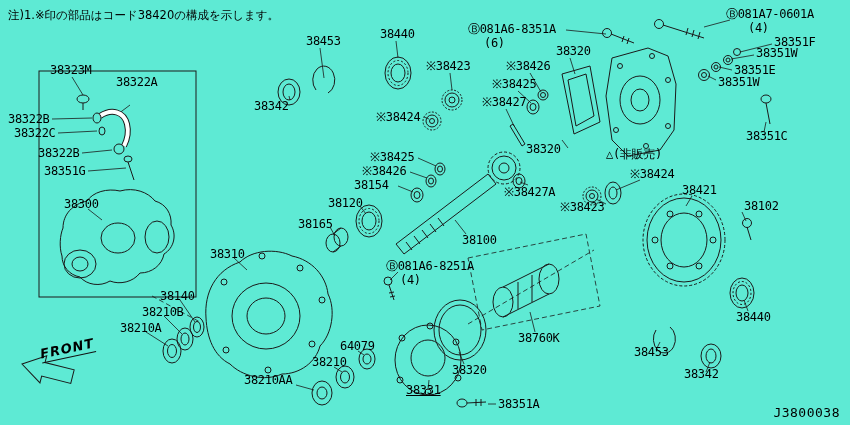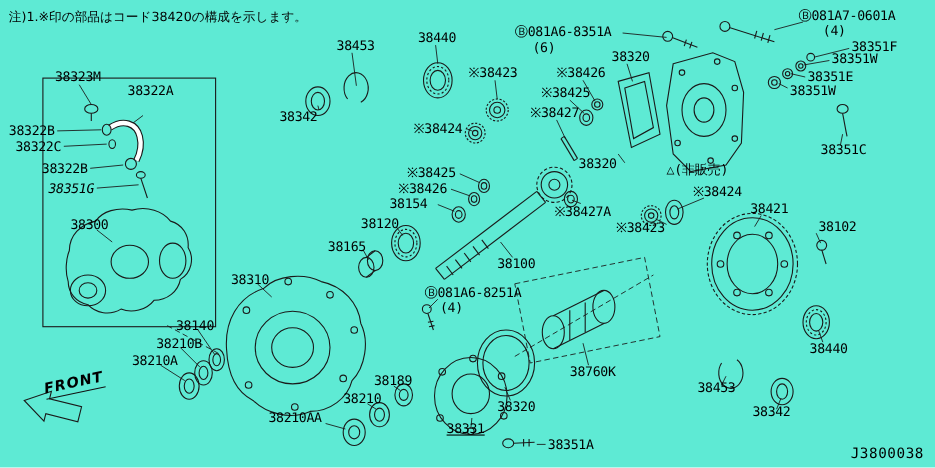--- a/index.html
+++ b/index.html
@@ -358,21 +358,21 @@
   <div class="notes">
     <div>注)1.※印の部品はコード38420の構成を示します。</div>
   </div>
 
   <div id="labels">
       <div class="part-label" style="left: 50px; top: 64px;">38323M</div>
       <div class="part-label" style="left: 116px; top: 76px;">38322A</div>
       <div class="part-label" style="left: 8px; top: 113px;">38322B</div>
       <div class="part-label" style="left: 14px; top: 127px;">38322C</div>
       <div class="part-label" style="left: 38px; top: 147px;">38322B</div>
-      <div class="part-label" style="left: 44px; top: 165px; font-style: italic;">38351G</div>
+      <div class="part-label" style="left: 44px; top: 165px;">38351G</div>
       <div class="part-label" style="left: 64px; top: 198px;">38300</div>
       <div class="part-label" style="left: 306px; top: 35px;">38453</div>
       <div class="part-label" style="left: 380px; top: 28px;">38440</div>
       <div class="part-label" style="left: 254px; top: 100px;">38342</div>
       <div class="part-label" style="left: 426px; top: 60px;">※38423</div>
       <div class="part-label" style="left: 506px; top: 60px;">※38426</div>
       <div class="part-label" style="left: 492px; top: 78px;">※38425</div>
       <div class="part-label" style="left: 482px; top: 96px;">※38427</div>
       <div class="part-label" style="left: 376px; top: 111px;">※38424</div>
       <div class="part-label" style="left: 468px; top: 23px;">Ⓑ081A6-8351A</div>
@@ -389,30 +389,30 @@
       <div class="part-label" style="left: 606px; top: 148px;">△(非販売)</div>
       <div class="part-label" style="left: 370px; top: 151px;">※38425</div>
       <div class="part-label" style="left: 362px; top: 165px;">※38426</div>
       <div class="part-label" style="left: 354px; top: 179px;">38154</div>
       <div class="part-label" style="left: 328px; top: 197px;">38120</div>
       <div class="part-label" style="left: 298px; top: 218px;">38165</div>
       <div class="part-label" style="left: 210px; top: 248px;">38310</div>
       <div class="part-label" style="left: 160px; top: 290px;">38140</div>
       <div class="part-label" style="left: 142px; top: 306px;">38210B</div>
       <div class="part-label" style="left: 120px; top: 322px;">38210A</div>
-      <div class="part-label" style="left: 452px; top: 234px;">38100</div>
+      <div class="part-label" style="left: 462px; top: 234px;">38100</div>
       <div class="part-label" style="left: 504px; top: 186px;">※38427A</div>
       <div class="part-label" style="left: 560px; top: 201px;">※38423</div>
       <div class="part-label" style="left: 630px; top: 168px;">※38424</div>
       <div class="part-label" style="left: 682px; top: 184px;">38421</div>
       <div class="part-label" style="left: 744px; top: 200px; text-align: right;">38102</div>
       <div class="part-label" style="left: 386px; top: 260px;">Ⓑ081A6-8251A</div>
       <div class="part-label" style="left: 400px; top: 274px;">(4)</div>
       <div class="part-label" style="left: 518px; top: 332px;">38760K</div>
-      <div class="part-label" style="left: 340px; top: 340px;">38189</div>
+      <div class="part-label" style="left: 340px; top: 340px;">64079</div>
       <div class="part-label" style="left: 312px; top: 356px;">38210</div>
       <div class="part-label" style="left: 244px; top: 374px;">38210AA</div>
       <div class="part-label" style="left: 452px; top: 364px;">38320</div>
       <div class="part-label" style="left: 406px; top: 384px; text-decoration: underline;">38331</div>
       <div class="part-label" style="left: 498px; top: 398px;">38351A</div>
       <div class="part-label" style="left: 736px; top: 311px;">38440</div>
       <div class="part-label" style="left: 634px; top: 346px;">38453</div>
       <div class="part-label" style="left: 684px; top: 368px;">38342</div>
     </div>
 

